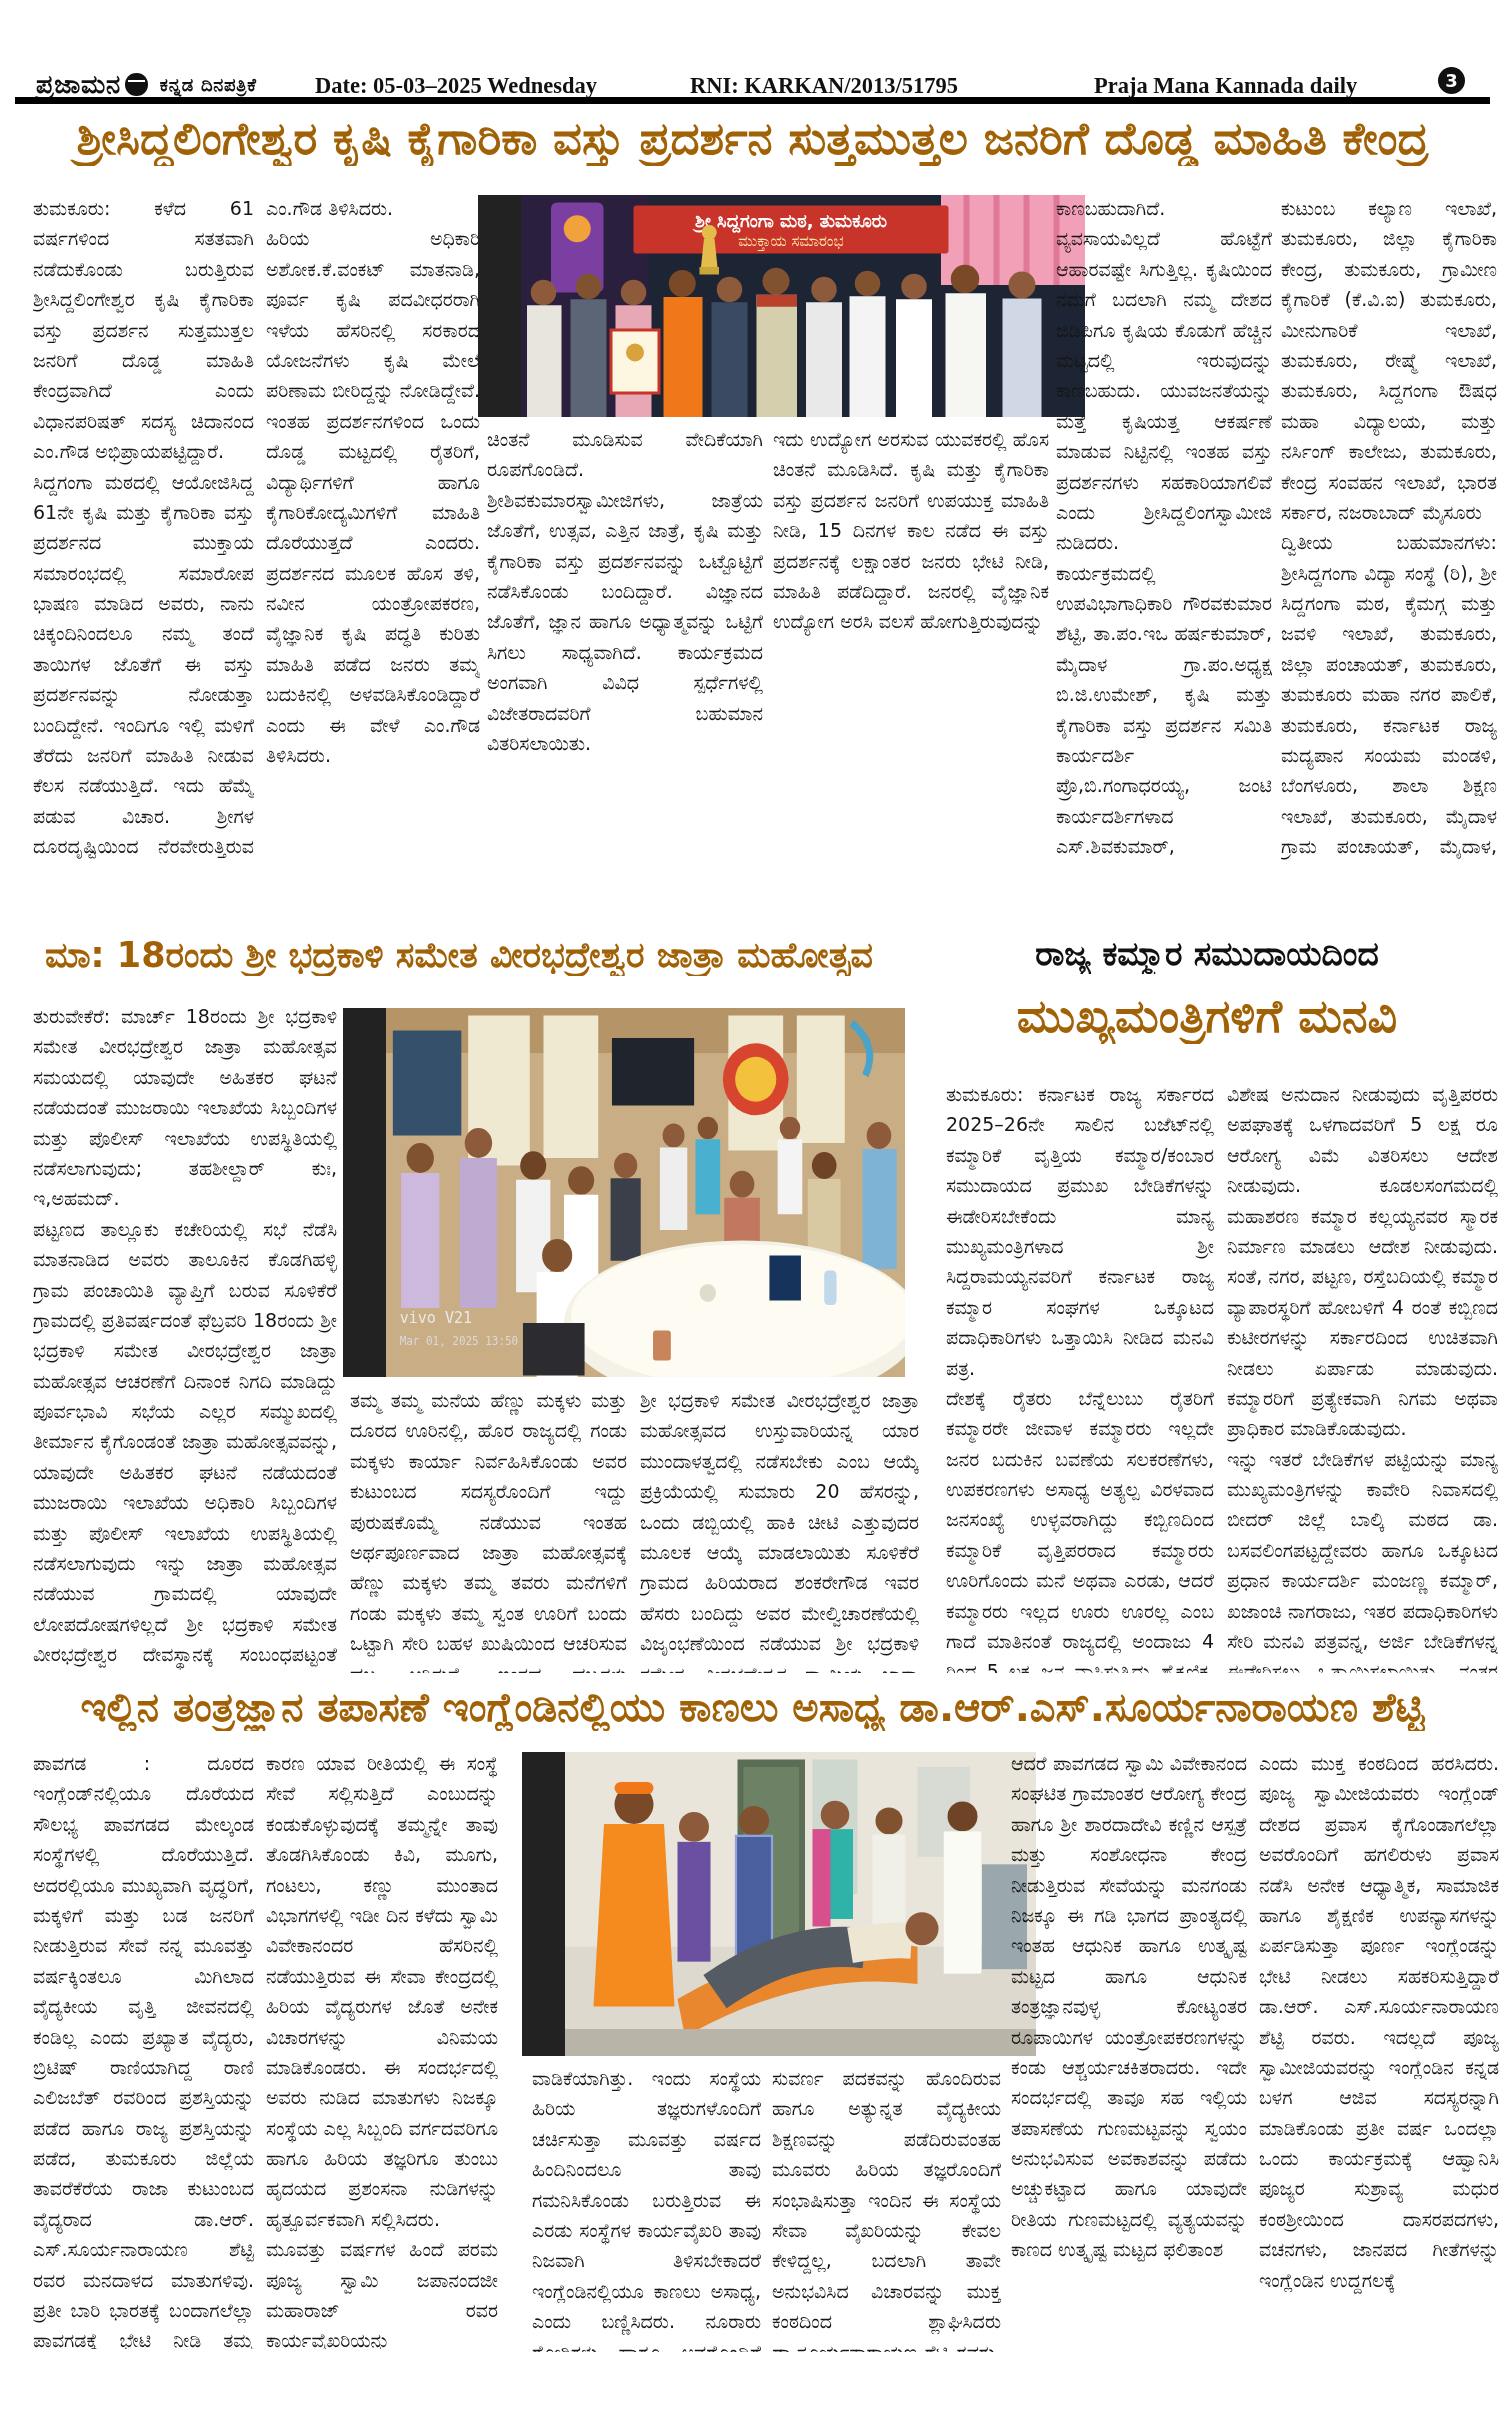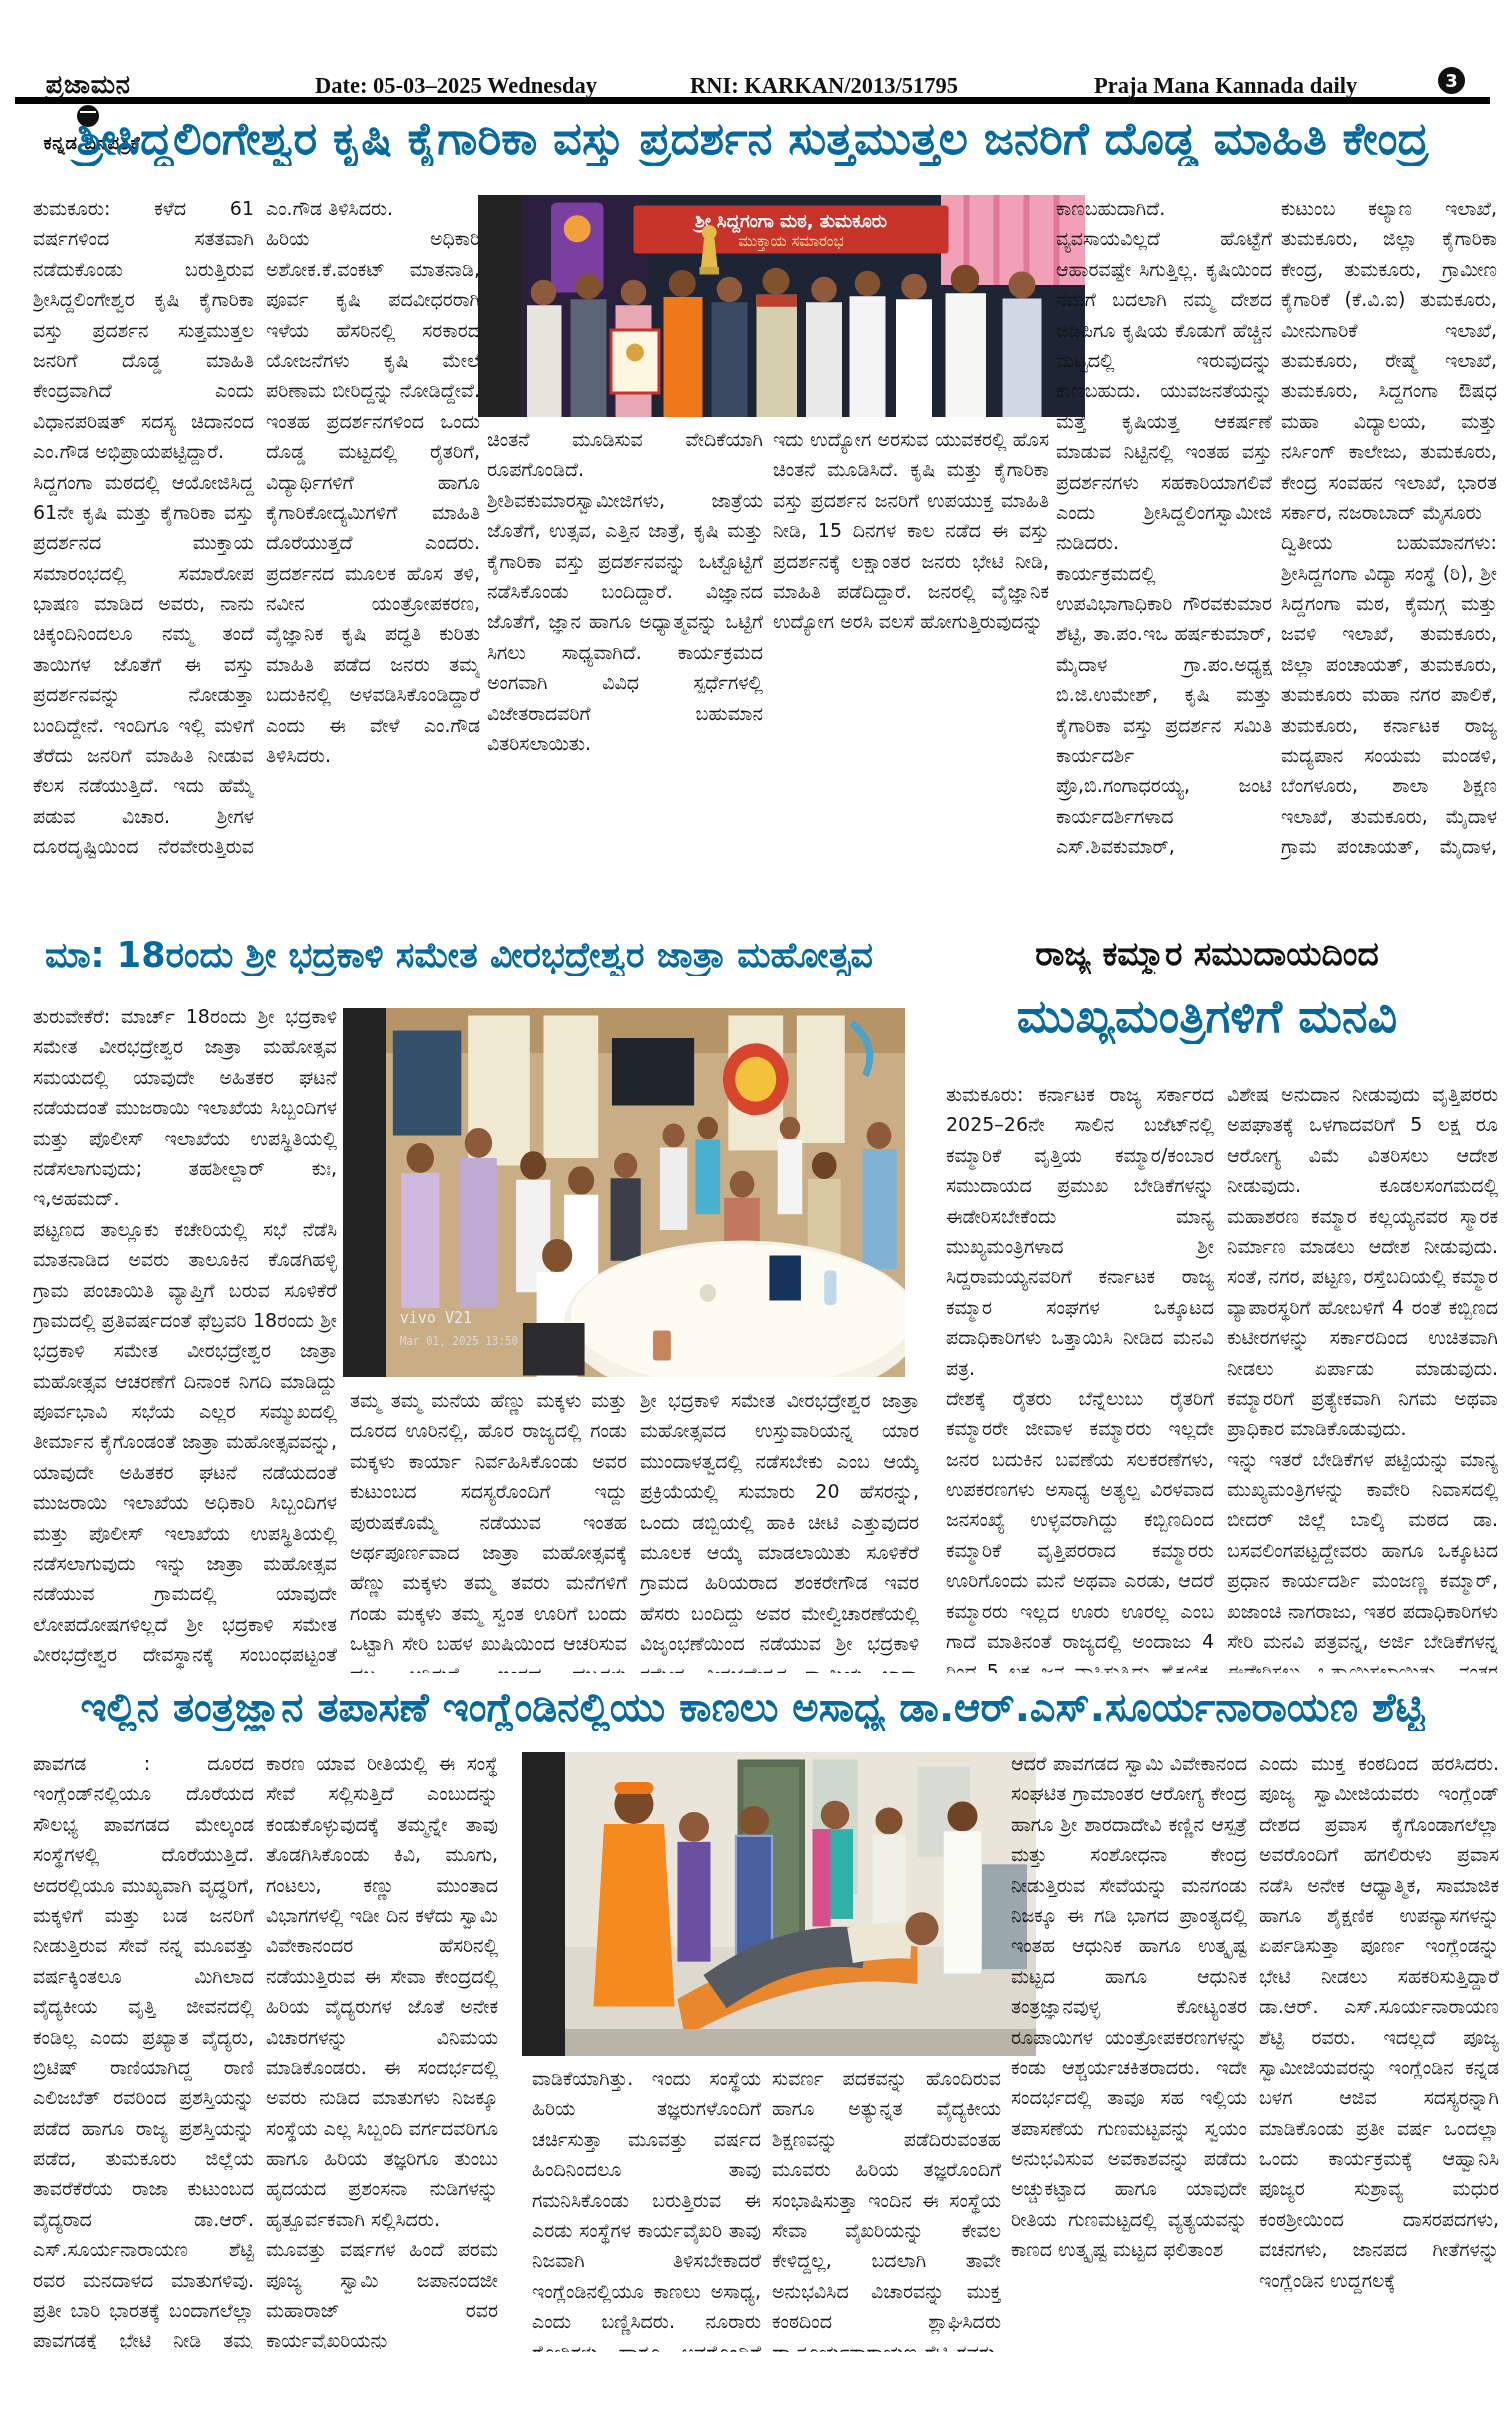--- a/index.html
+++ b/index.html
@@ -3,33 +3,33 @@
 <meta charset="utf-8">
 <style>
   html,body{margin:0;padding:0;background:#9a9a9a;}
   #page{
     position:relative;width:1505px;height:2426px;background:#ffffff;
     font-family:"DejaVu Sans","Liberation Sans",sans-serif;color:#1b1b1b;
     overflow:hidden;margin:0 auto;
   }
   
   .hdr-item{position:absolute;font-weight:bold;color:#111;}
-  #hdr-logo{left:36px;top:69px;font-size:25.5px;letter-spacing:0.7px;display:flex;align-items:center;gap:4.5px;flex-direction:column;}
+  #hdr-logo{left:36px;top:69px;font-size:25.5px;letter-spacing:0.7px;display:flex;align-items:center;gap:4.5px;}
   #hdr-logo .globe{width:22.5px;height:22.5px;border-radius:50%;background:#111;display:inline-block;position:relative;}
   #hdr-logo .globe:after{content:"";position:absolute;left:3px;top:6.7px;right:3px;height:2.2px;background:#fff;}
   #hdr-logo .tag{font-size:18px;margin-left:7.5px;}
   #hdr-date{left:315px;top:73px;font-size:22.5px;font-family:"Liberation Serif",serif;}
   #hdr-rni{left:690px;top:73px;font-size:22.5px;font-family:"Liberation Serif",serif;}
   #hdr-name{left:1094px;top:73px;font-size:22.5px;font-family:"Liberation Serif",serif;}
   #hdr-pageno{left:1438px;top:67px;width:27px;height:27px;border-radius:50%;background:#111;color:#fff;
     font-size:18px;text-align:center;line-height:27px;}
   #hdr-rule{position:absolute;left:15px;top:97px;width:1475px;height:6.7px;background:#000;}
   
   .headline{position:absolute;font-weight:bold;text-align:center;white-space:nowrap;overflow:hidden;}
-  .red{color:#0369a1;}
+  .red{color:#a16207;}
   #a1-head{left:15px;top:112px;width:1475px;font-size:45px;}
   #a2-head{left:22.5px;top:935px;width:873px;font-size:35px;text-align:center;}
   #a2r-kicker{left:922px;top:934px;width:570px;font-size:33px;color:#111;}
   #a2r-head{left:922px;top:989px;width:570px;font-size:46px;}
   #a3-head{left:15px;top:1684px;width:1475px;font-size:40px;}
   
   .col{position:absolute;font-size:19px;line-height:1.6;text-align:justify;overflow:hidden;
     white-space:pre-line;color:#161616;margin-left:7px;}
   #a1-col1{left:26px;top:193px;width:221px;height:678px;}
   #a1-col2{left:259px;top:193px;width:214px;height:678px;}

